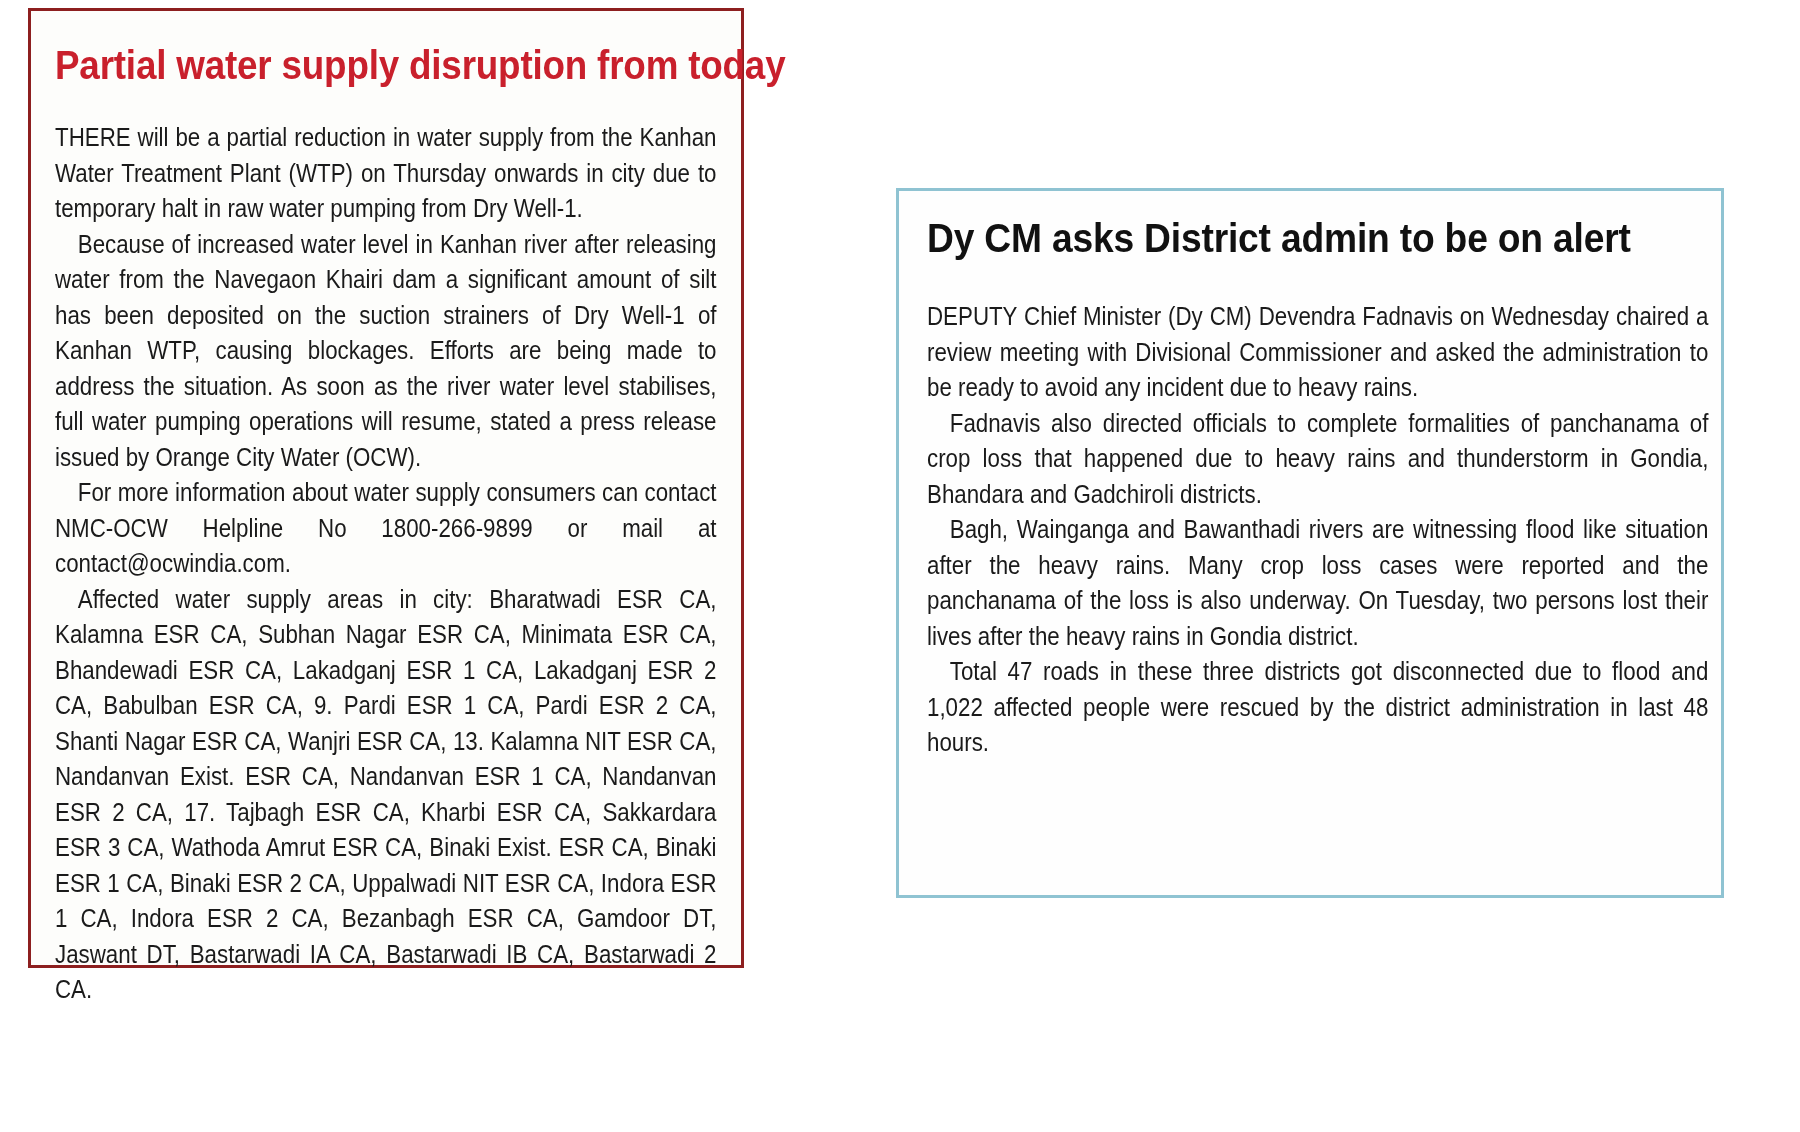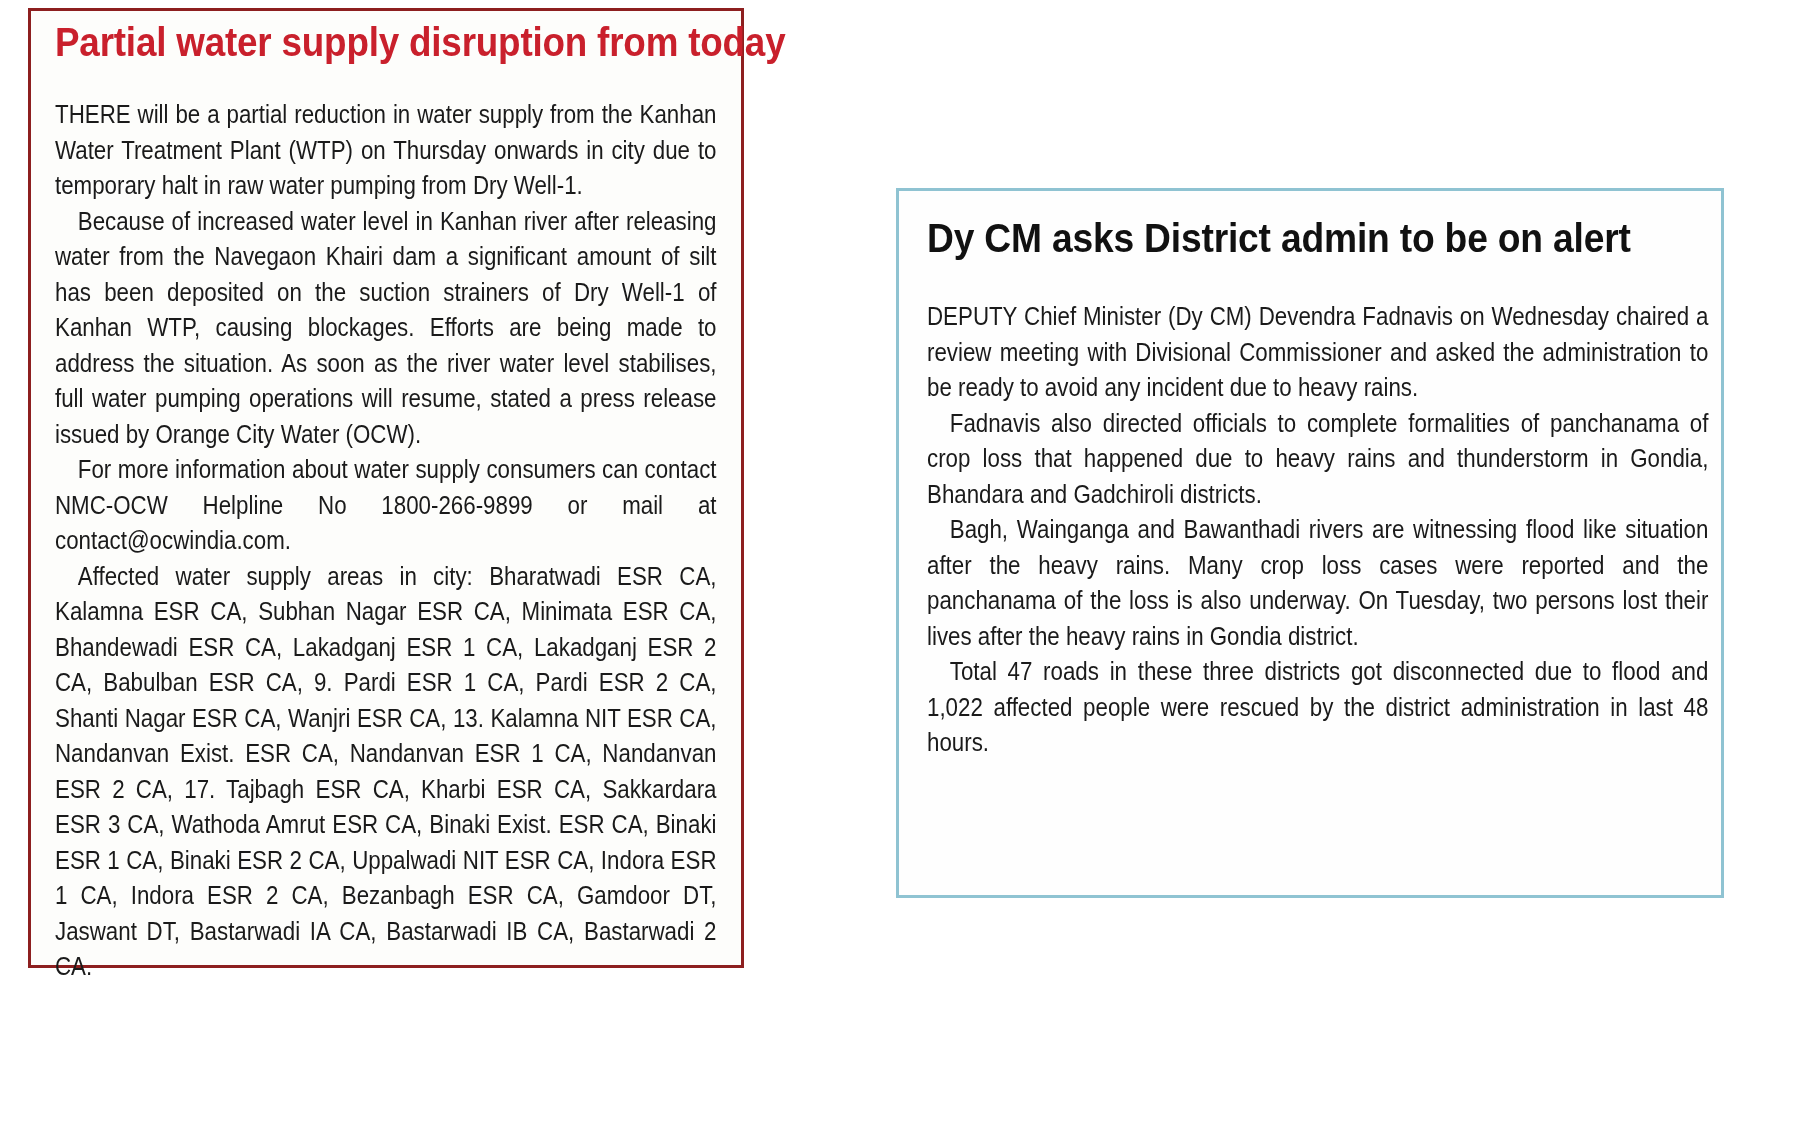--- a/index.html
+++ b/index.html
@@ -25,21 +25,21 @@
   
   .article-left {
     position: absolute;
     left: 28px;
     top: 8px;
     width: 716px;
     height: 960px;
     border: 3px solid #8d1f1f;
     background: #fdfdfb;
     box-sizing: border-box;
-    padding: 10px 24px 10px 24px;
+    padding: 33px 24px 10px 24px;
   }
 
   .headline-red {
     color: #c9202c;
     font-size: 40px;
     font-weight: bold;
     line-height: 1.05;
     letter-spacing: -0.2px;
     transform: scaleX(0.92);
     transform-origin: left center;

